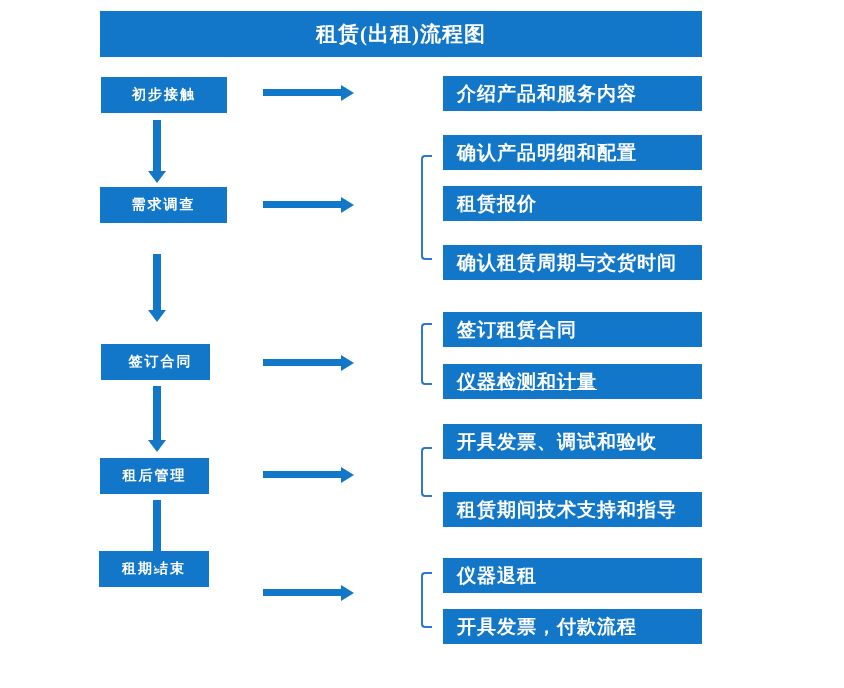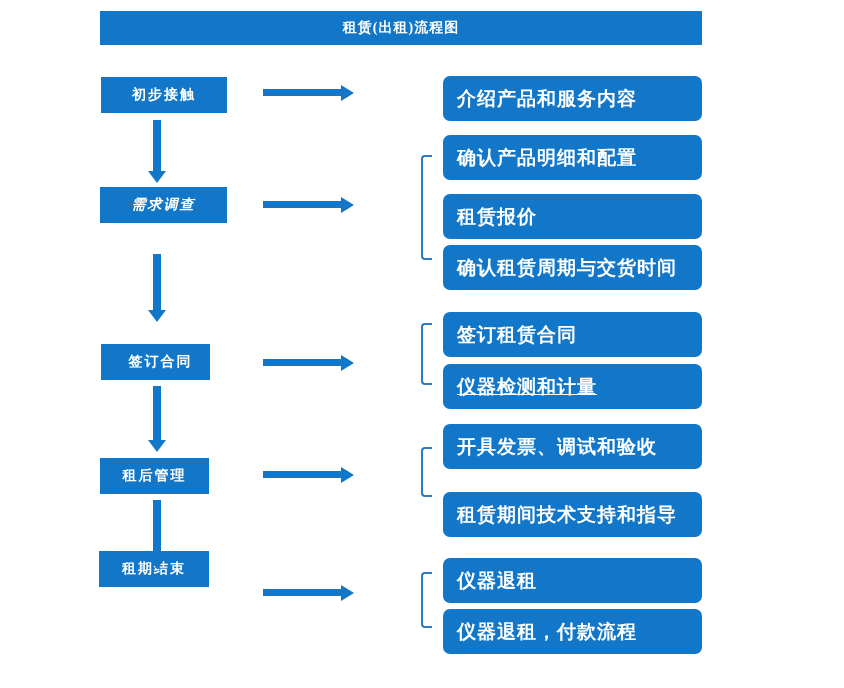--- a/index.html
+++ b/index.html
@@ -16,25 +16,25 @@
   .canvas {
     position: relative;
     width: 844px;
     height: 688px;
     background: var(--background);
     overflow: hidden;
   }
   .title-bar {
     position: absolute;
     left: 100px; top: 11px;
-    width: 602px; height: 34px;
+    width: 602px; height: 46px;
     background: var(--primary);
     color: var(--box-text);
     font-weight: bold;
-    font-size: 14px;
+    font-size: 21px;
     letter-spacing: 1px;
     display: flex;
     align-items: center;
     justify-content: center;
   }
   .stage-box {
     position: absolute;
     height: 36px;
     background: var(--primary);
     color: var(--box-text);
@@ -42,30 +42,29 @@
     font-size: 14px;
     letter-spacing: 2px;
     display: flex;
     align-items: center;
     justify-content: center;
   }
   .detail-box {
     position: absolute;
     left: 443px;
     width: 259px;
-    height: 45px;
+    height: 35px;
     background: var(--primary);
     color: var(--box-text);
     font-weight: bold;
     font-size: 19px;
     letter-spacing: 1px;
     display: flex;
     align-items: center;
     padding-left: 14px;
-    border-radius: 7px;
   }
   .arrow-down {
     position: absolute;
     width: 18px;
     display: flex;
     flex-direction: column;
     align-items: center;
   }
   .arrow-down .shaft { width: 8px; flex: 1 1 auto; background: var(--primary); }
   .arrow-down .head {
@@ -98,21 +97,21 @@
   }
 </style>
 </head>
 <body>
 
 <div class="canvas">
 
   <div class="title-bar">租赁(出租)流程图</div>
 
   <div class="stage-box" style="left:101px; top:77px;  width:126px;">初步接触</div>
-  <div class="stage-box" style="left:100px; top:187px; width:127px;font-style:italic;">需求调查</div>
+  <div class="stage-box" style="left:100px; top:187px; width:127px;">需求调查</div>
   <div class="stage-box" style="left:101px; top:344px; width:109px;padding-left:10px;">签订合同</div>
   <div class="stage-box" style="left:100px; top:458px; width:109px;">租后管理</div>
   <div class="stage-box" style="left:99px;  top:551px; width:110px;">租期结束</div>
 
   <div class="arrow-down" style="left:148px; top:120px; height:63px;">
       <div class="shaft"></div>
       <div class="head"></div>
     </div>
   <div class="arrow-down" style="left:148px; top:254px; height:68px;">
       <div class="shaft"></div>
@@ -148,22 +147,22 @@
       <div class="head"></div>
     </div>
 
   <div class="bracket" style="top:155px; height:105px;"></div>
   <div class="bracket" style="top:323px; height:62px;"></div>
   <div class="bracket" style="top:447px; height:50px;"></div>
   <div class="bracket" style="top:572px; height:56px;"></div>
 
   <div class="detail-box" style="top:76px;">介绍产品和服务内容</div>
   <div class="detail-box" style="top:135px;">确认产品明细和配置</div>
-  <div class="detail-box" style="top:194px;">租赁报价</div>
+  <div class="detail-box" style="top:186px;">租赁报价</div>
   <div class="detail-box" style="top:245px;">确认租赁周期与交货时间</div>
   <div class="detail-box" style="top:312px;">签订租赁合同</div>
   <div class="detail-box" style="top:364px;text-decoration:underline;">仪器检测和计量</div>
   <div class="detail-box" style="top:424px;">开具发票、调试和验收</div>
   <div class="detail-box" style="top:492px;">租赁期间技术支持和指导</div>
   <div class="detail-box" style="top:558px;">仪器退租</div>
-  <div class="detail-box" style="top:609px;">仪器退租，付款流程</div>
+  <div class="detail-box" style="top:609px;">开具发票，付款流程</div>
 
 </div>
 
 </body></html>

